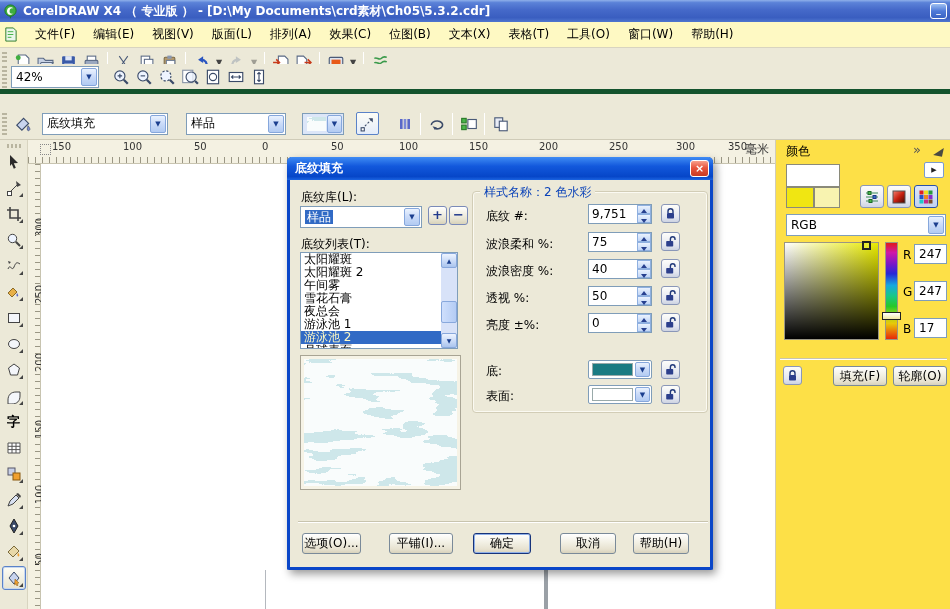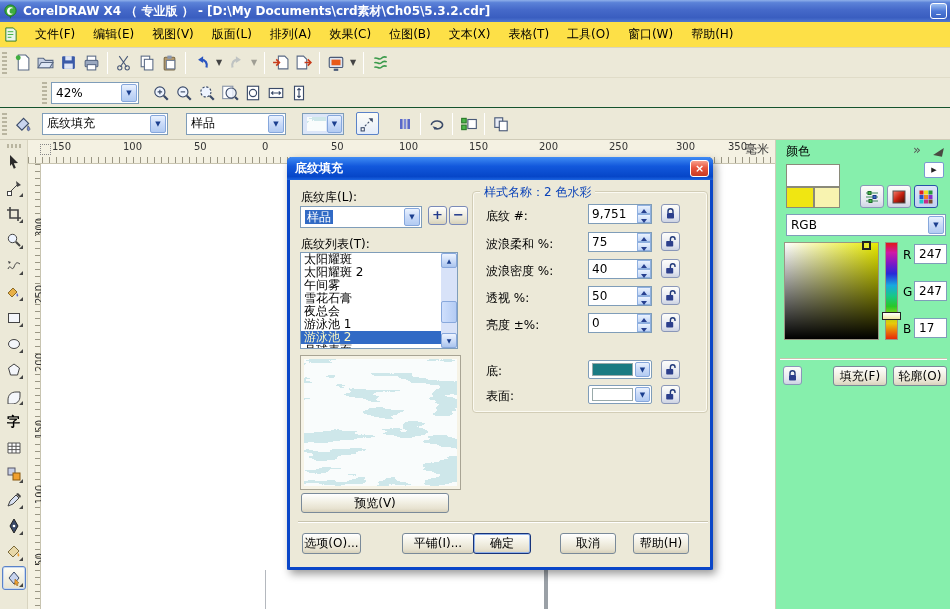--- a/index.html
+++ b/index.html
@@ -10,29 +10,29 @@
   
   .titlebar { position:absolute; left:0; top:0; width:950px; height:22px;
     background:linear-gradient(180deg,#8fb0ea 0%,#5b82d8 12%,#4569c9 45%,#3a5ec0 80%,#4e76cf 100%);
     display:flex; align-items:center; color:#fff; font-weight:bold; font-size:12px; }
   .titlebar .appicon { width:15px; height:15px; margin:0 5px 0 3px; }
   .winbtn { position:absolute; right:3px; top:3px; width:17px; height:16px; border-radius:3px;
     background:linear-gradient(180deg,#9ec0f2,#4f7ad8 50%,#3a63c4); border:1px solid #fff;
     color:#fff; font-size:9px; line-height:12px; text-align:center; }
 
   
-  .menubar { position:absolute; left:0; top:22px; width:950px; height:26px; background:#fde047;
+  .menubar { position:absolute; left:0; top:22px; width:950px; height:26px; background:#fef9c3;
     border-bottom:1px solid #d8d4c0; display:flex; align-items:center; }
   .menubar .docicon { width:15px; height:15px; margin:0 8px 0 3px; }
   .menu-item { padding:3px 9px; cursor:default; }
 
   
   .bar { position:absolute; left:0; width:950px; background:#ece9d8; display:flex; align-items:center; }
   .toolbar1 { top:48px; height:30px; border-bottom:1px solid #e0dcc8; }
-  .toolbar2 { top:78px; height:30px; border-bottom:1px solid #14532d;padding-left:40px; }
+  .toolbar2 { top:64px; height:30px; border-bottom:5px solid #14532d; }
   .propbar  { top:108px; height:32px; border-bottom:1px solid #cfcbb8; }
   .grip { width:5px; height:22px; margin:0 4px 0 2px;
     background:repeating-linear-gradient(180deg,#b9b5a0 0 2px,transparent 2px 4px); }
   .tbtn { width:23px; height:23px; display:flex; align-items:center; justify-content:center; border:1px solid transparent; border-radius:2px; }
   .tbtn svg { display:block; }
   .tbtn.drop { width:12px; font-size:8px; color:#444; }
   .tsep { width:1px; height:22px; background:#c6c2ae; border-right:1px solid #fff; margin:0 4px; }
   .disabled { opacity:.45; }
 
   .combo { background:#fff; border:1px solid #7f9db9; display:flex; align-items:center; height:22px; padding-left:4px; }
@@ -108,21 +108,21 @@
     background:linear-gradient(180deg,#fdfdfa,#e4e7f0 70%,#cdd3e2); display:flex; align-items:center; justify-content:center; }
   .ccombo { position:absolute; left:298px; width:64px; height:19px; background:#fff; border:1px solid #7f9db9; border-radius:2px; display:flex; align-items:center; padding:1px; }
   .ccombo .chip { flex:1; height:13px; margin:0 2px; border:1px solid #9aa; }
   .ccombo .arrow { width:15px; height:15px; border:1px solid #86a7dc; border-radius:2px;
     background:linear-gradient(180deg,#eaf2fe,#c9daf8 50%,#b2cbf2); color:#1b3f8f; font-size:7px; display:flex; align-items:center; justify-content:center; }
   .dlg-sep { position:absolute; left:8px; top:364px; width:410px; height:2px; border-top:1px solid #c8c4ae; border-bottom:1px solid #fff; }
   .dlg-btn { position:absolute; top:376px; height:21px; }
   .defaultbtn { border:1px solid #17337a; box-shadow:inset 0 0 0 1px #8fb0e8; }
 
   
-  .docker { position:absolute; left:775px; top:140px; width:175px; height:469px; background:#86efac; border-left:1px solid #d0ccb8; }
+  .docker { position:absolute; left:775px; top:140px; width:175px; height:469px; background:#fde047; border-left:1px solid #d0ccb8; }
   .dk-header { position:absolute; left:0; top:0; width:175px; height:22px; display:flex; align-items:center; padding:0 10px; }
   .dk-chevron { position:absolute; right:30px; top:2px; color:#555; font-size:13px; }
   .dk-tri { position:absolute; right:8px; top:7px; width:0; height:0; border-left:9px solid transparent; border-bottom:9px solid #4a4a42; transform:rotate(12deg); }
   .swatch { position:absolute; border:1px solid #8a8a7a; }
   .dk-minibtn { position:absolute; left:148px; top:22px; width:20px; height:16px; background:#fff; border:1px solid #7a9ad0; border-radius:2px; font-size:7px; text-align:center; line-height:14px; color:#222; }
   .dk-btn { position:absolute; top:45px; width:24px; height:23px; border:1px solid #8a97b8; border-radius:3px;
     background:linear-gradient(180deg,#fdfdfa,#e6e8f0 70%,#cfd5e4); display:flex; align-items:center; justify-content:center; }
   .dk-btn.pressed { border:1px solid #2a52a8; background:linear-gradient(180deg,#dce6f8,#c2d2f0); }
   .dk-combo { position:absolute; left:10px; top:74px; width:160px; }
   .colorfield { position:absolute; left:8px; top:102px; width:95px; height:98px; border:1px solid #9a9684;
@@ -620,21 +620,20 @@
         <span class="sthumb"></span>
         <span class="sbtn" style="bottom:0">▼</span>
       </div>
     </div>
 
     <div class="previewframe">
       <svg width="153" height="127">
           <rect width="153" height="127" filter="url(#waterfx)"></rect>
         </svg>
     </div>
-    <span class="xpbtn pv-btn">预览(V)</span>
 
     <div class="groupbox"></div>
     <span class="grouplabel"><span>样式名称：</span><span>2 色水彩</span></span>
 
     <span class="prow-label" style="top:51px">底纹 #:</span>
     <span class="pfield" style="top:47px">
         <span class="pval">9,751</span>
         <span class="spin">
           <i class="up"></i>
           <i class="dn"></i>
@@ -726,19 +725,19 @@
       </span>
     <span class="lockbtn" style="top:228px">
         <svg width="13" height="13" viewBox="0 0 13 13">
           <path d="M6.4 6V4a2.3 2.3 0 0 1 4.6 0v1" fill="none" stroke="#223a7a" stroke-width="1.4"></path>
           <rect x="2.2" y="6" width="7" height="5.5" rx="0.8" fill="#2c3f8c"></rect>
         </svg>
       </span>
 
     <div class="dlg-sep"></div>
     <span class="xpbtn dlg-btn" style="left:12px;width:59px">选项(O)...</span>
-    <span class="xpbtn dlg-btn" style="left:112px;width:72px">平铺(I)...</span>
+    <span class="xpbtn dlg-btn" style="left:99px;width:64px">平铺(I)...</span>
     <span class="xpbtn dlg-btn defaultbtn" style="left:183px;width:58px">确定</span>
     <span class="xpbtn dlg-btn" style="left:270px;width:56px">取消</span>
     <span class="xpbtn dlg-btn" style="left:343px;width:56px">帮助(H)</span>
   </div>
 
 </div>
 
 </body></html>

